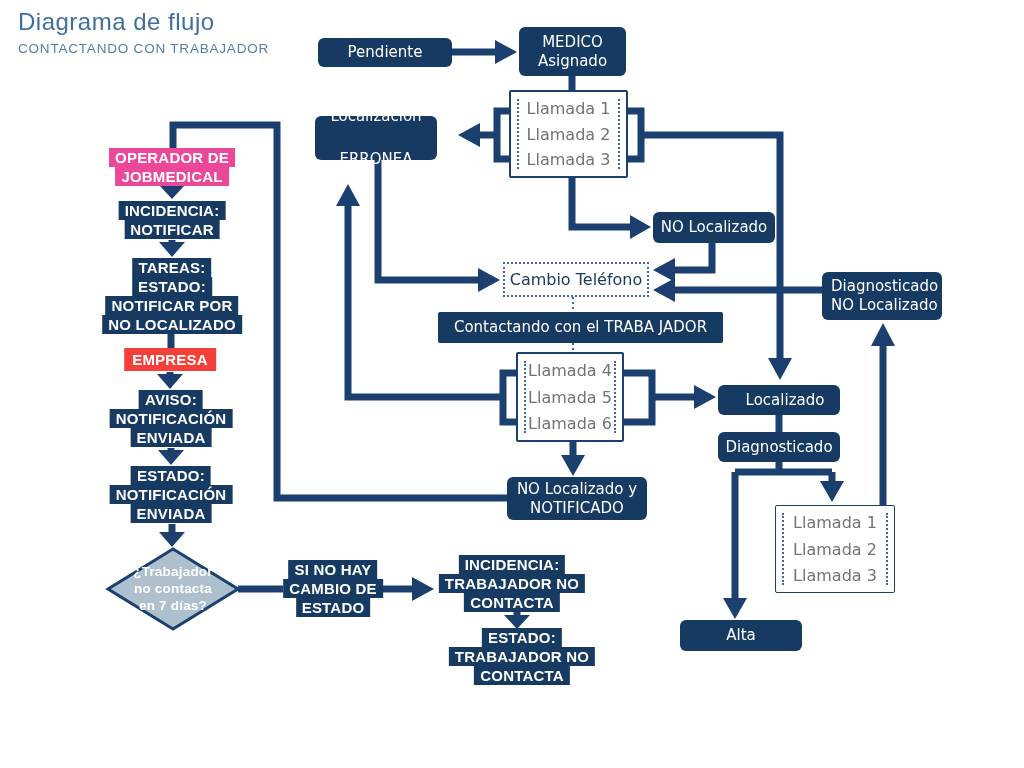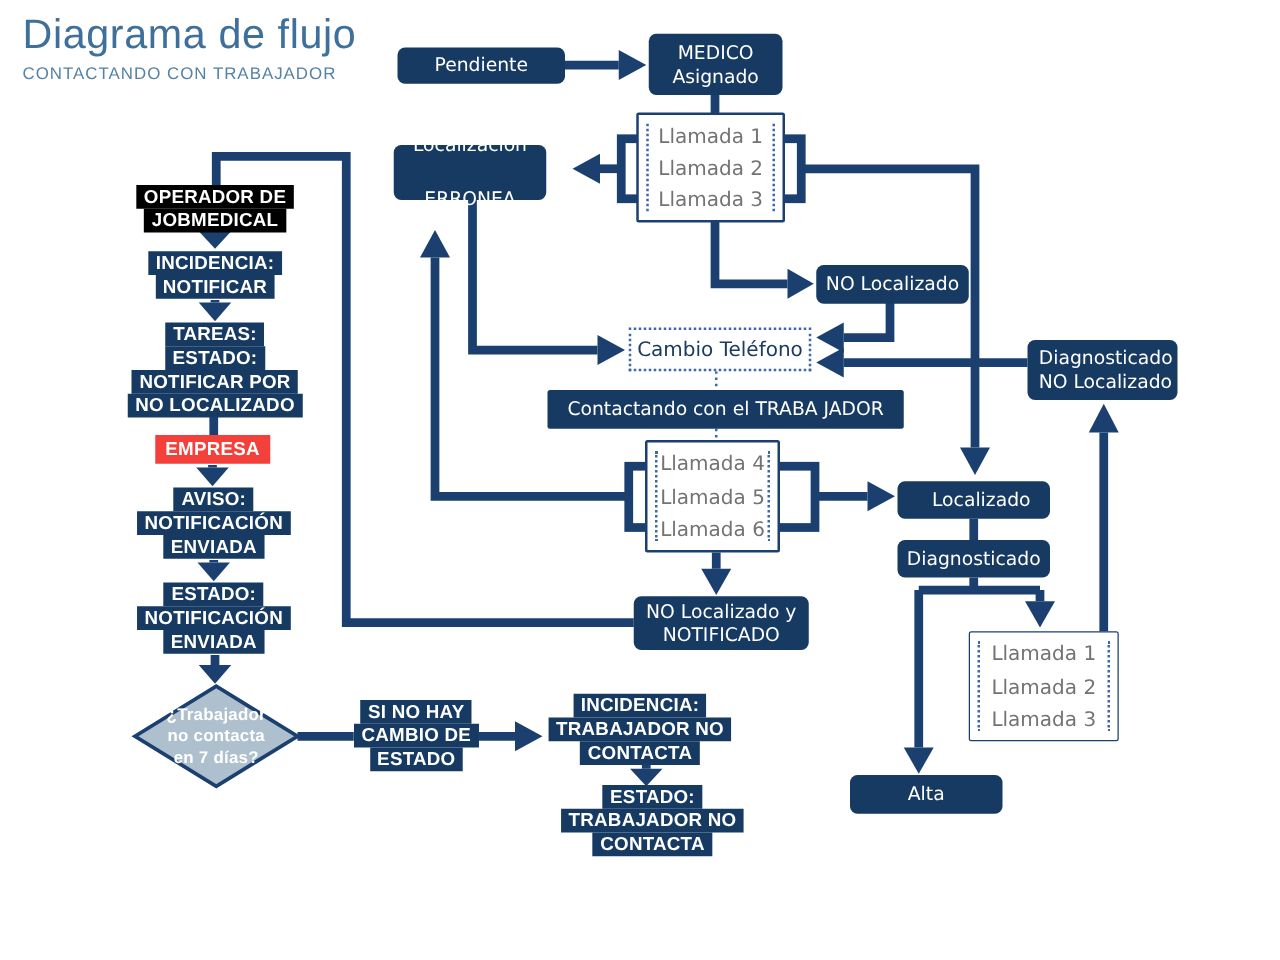--- a/index.html
+++ b/index.html
@@ -3,21 +3,21 @@
 <meta charset="utf-8">
 <style>
   html,body{margin:0;padding:0;background:#ffffff;}
   #stage{position:relative;width:1024px;height:768px;background:#ffffff;overflow:hidden;
          font-family:"DejaVu Sans",sans-serif;}
   #wires{position:absolute;left:0;top:0;z-index:1;}
   .node{position:absolute;z-index:2;box-sizing:border-box;}
 
   .hdr{position:absolute;left:18px;top:8px;z-index:2;}
   .hdr h1{margin:0;font-family:"Liberation Sans",sans-serif;font-weight:500;
-          font-size:33px;color:#3F6F9B;letter-spacing:0.5px;}
+          font-size:24px;color:#3F6F9B;letter-spacing:0.5px;}
   .hdr .sub{margin-top:5px;font-family:"Liberation Sans",sans-serif;font-size:13.5px;
           color:#5581A4;letter-spacing:0.8px;}
 
   .navy{background:#173A63;color:#fff;border-radius:6px;display:flex;flex-direction:column;
         align-items:center;justify-content:center;font-size:15px;line-height:1.25;text-align:center;}
   .navy.sq{border-radius:2px;}
   .navy.leftal{align-items:flex-start;padding-left:9px;text-align:left;}
 
   .whitebox{background:#fff;border:2px solid #1B4070;border-radius:2px;color:#737373;
         font-size:16px;display:flex;flex-direction:column;justify-content:space-evenly;}
@@ -27,21 +27,21 @@
   .dotcol.l{left:6px;} .dotcol.r{right:6px;}
 
   .dottedbox{background:#fff;border:2px dotted #3A67AE;color:#1C3B60;font-size:16px;
         display:flex;align-items:center;justify-content:center;}
 
   .stepped{position:absolute;z-index:2;display:flex;flex-direction:column;align-items:center;
         transform:translateX(-50%);}
   .stepped span{background:#173A63;color:#fff;font-family:"Liberation Sans",sans-serif;
         font-weight:bold;font-size:15px;line-height:19px;padding:0 6px;white-space:nowrap;
         text-align:center;letter-spacing:0.2px;}
-  .stepped.cyan span{background:#000000;}
+  .stepped.cyan span{background:#ec4899;}
   .stepped.red span{background:#F4403B;padding:2px 8px;}
   .stepped.plain span{background:transparent;font-weight:bold;font-size:13.5px;line-height:17px;
         padding:0 2px;}
 </style>
 </head>
 <body>
 
 <div id="stage">
 
   <svg id="wires" width="1024" height="768" viewBox="0 0 1024 768">

